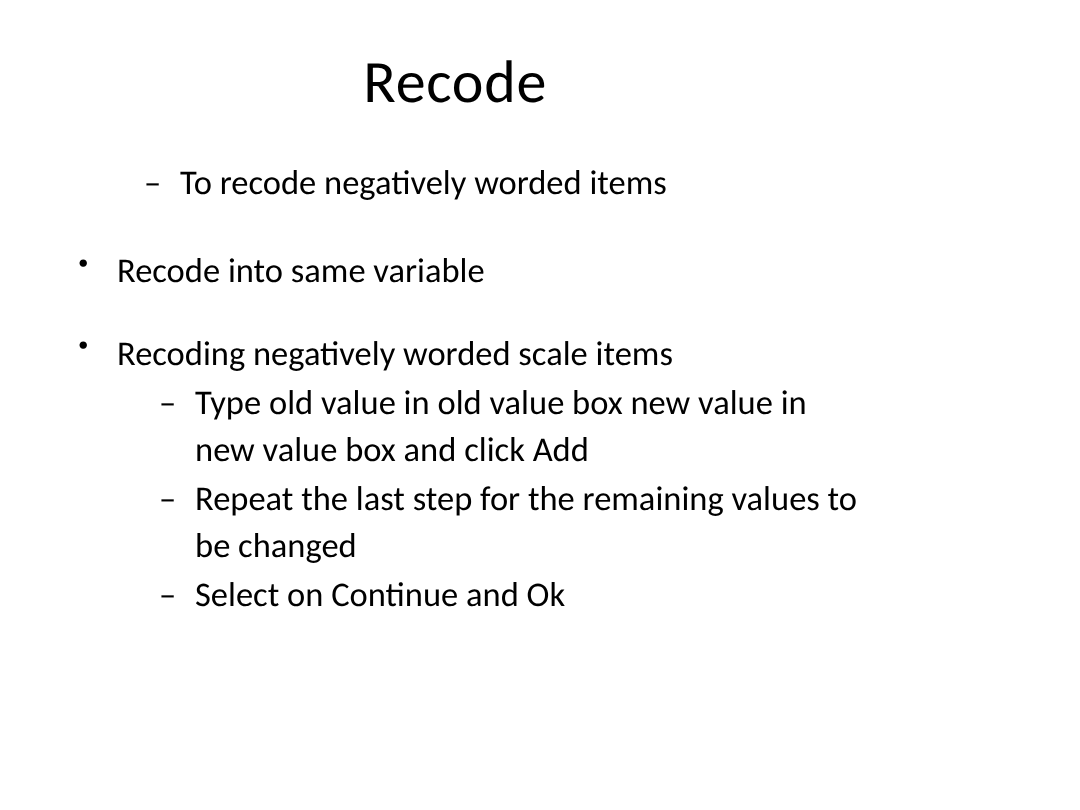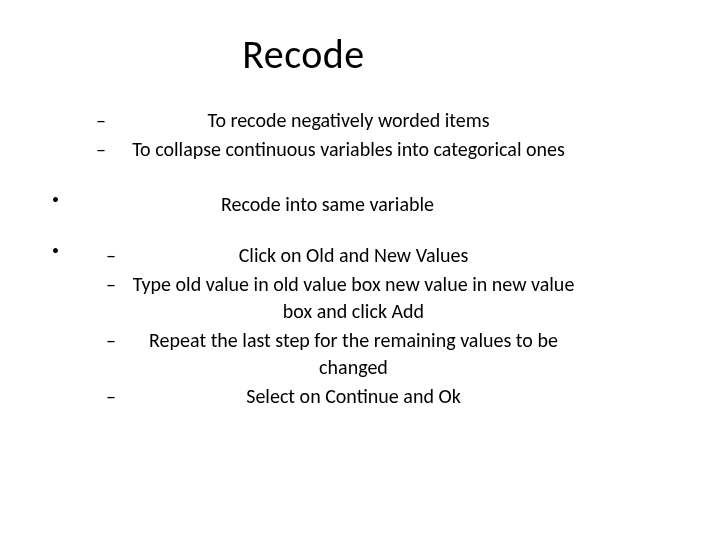--- a/index.html
+++ b/index.html
@@ -11,24 +11,23 @@
     padding: 30px 30px 20px 30px;
   }
   .title {
     font-size: 40px;
     font-weight: 400;
     text-align: center;
     margin-bottom: 28px;
     letter-spacing: 0.5px;
   }
   .content {
-    font-size: 20px;
+    font-size: 23px;
     line-height: 1.35;
     padding-left: 8px;
-    text-align: center;
   }
   .dash-list {
     list-style: none;
     padding-left: 58px;
     margin-bottom: 28px;
   }
   .dash-list li {
     position: relative;
     padding-left: 24px;
     margin-bottom: 2px;
@@ -79,31 +78,30 @@
 <body>
 
 <div class="slide">
 
   <div class="title">Recode</div>
 
   <div class="content">
 
     <ul class="dash-list">
       <li>To recode negatively worded items</li>
-      <li>To collapse continuous variables into categorical ones</li>
     </ul>
 
     <ul class="dot-list tight">
       <li class="bold">Recode into same variable</li>
     </ul>
 
     <ul class="dot-list">
       <li>
+        <span class="bold">Recoding negatively worded scale items</span>
         <ul class="sub-dash-list">
-          <li>Click on Old and New Values</li>
           <li>Type old value in old value box new value in new value box and click Add</li>
           <li>Repeat the last step for the remaining values to be changed</li>
           <li>Select on Continue and Ok</li>
         </ul>
       </li>
     </ul>
 
   </div>
 </div>
 

